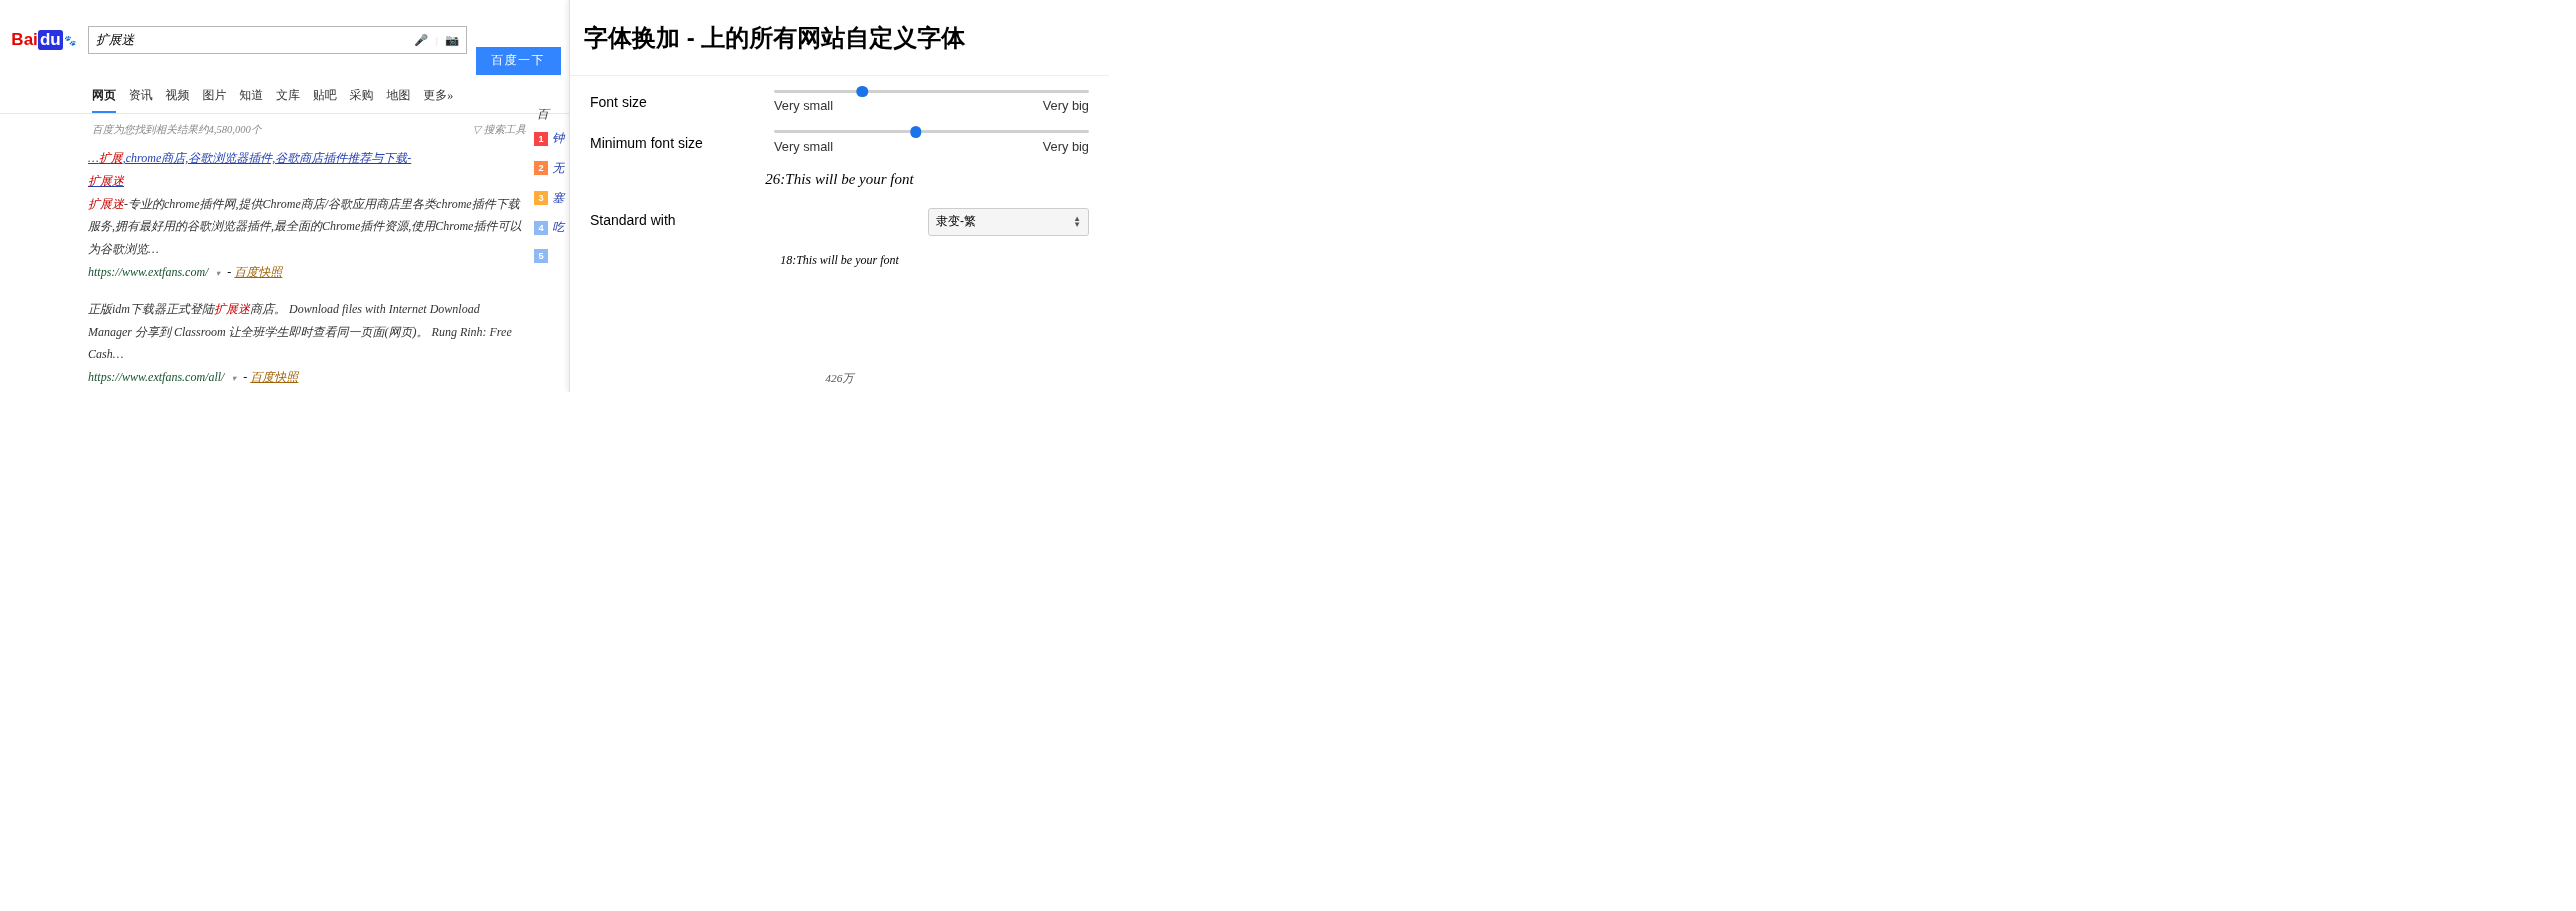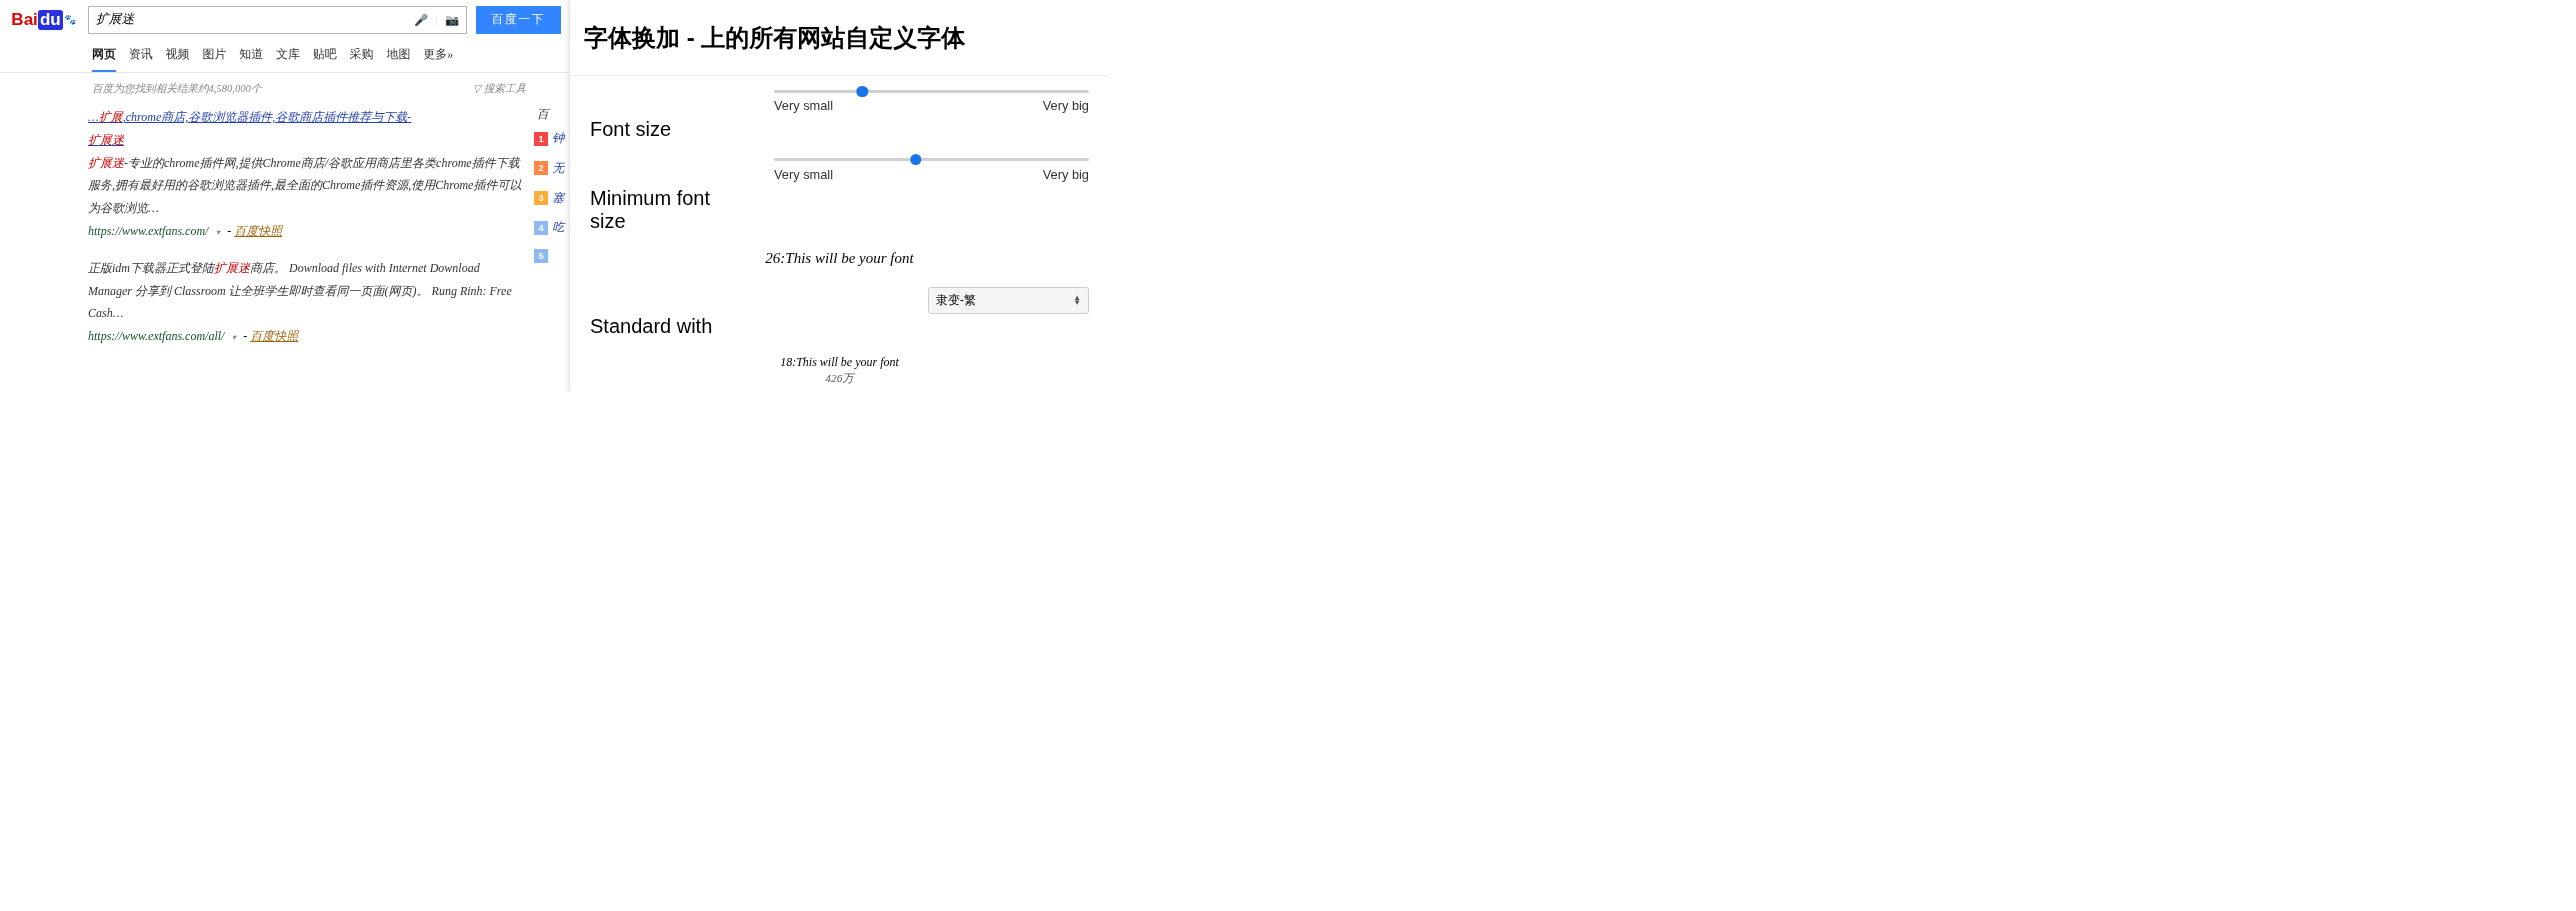--- a/index.html
+++ b/index.html
@@ -11,21 +11,21 @@
 
 
 .header-row { display: flex; align-items: center; padding: 5.7px 8.5px 2.8px 8.5px; gap: 8.5px; }
 .logo { width: 71px; height: 25.5px; display: flex; align-items: center; justify-content: center; font-weight: bold; font-size: 17px; font-family: Arial, sans-serif; }
 .logo-bai { color: #e10602; }
 .logo-du { color: #2932e1; background: #2932e1; color: #fff; padding: 0 2.1px; border-radius: 2.8px; }
 .logo-paw { color: #2932e1; font-size: 10px; margin-left: 1.4px; }
 .search-box { display: flex; align-items: center; border: 0.7px solid #b6b6b6; height: 28px; flex: 1; max-width: 454px; }
 .search-input { flex: 1; border: none; outline: none; font-size: 12.8px; padding: 0 7px; font-family: inherit; font-style: italic; }
 .search-icons { display: flex; align-items: center; gap: 7px; padding: 0 7px; color: #999; }
-.search-btn { background: #3385ff; color: #fff; border: none; height: 28px; padding: 0 15.6px; font-size: 12px; cursor: pointer; font-family: Liberation Mono, monospace; letter-spacing: 1.4px; }
+.search-btn { background: #3385ff; color: #fff; border: none; height: 28px; padding: 0 15.6px; font-size: 12px; cursor: pointer; font-family: Liberation Mono, monospace; letter-spacing: 1.4px; margin-top: 41px; }
 
 .tabs-row { display: flex; gap: 12.8px; padding: 10px 0 0 92px; border-bottom: 0.7px solid #e6e6e6; font-size: 12px; }
 .tab { padding-bottom: 7px; cursor: pointer; color: #333; }
 .tab.active { color: #222; border-bottom: 2.1px solid #3385ff; font-weight: bold; }
 
 .info-row { display: flex; justify-content: space-between; padding: 8.5px 43px 5.7px 92px; color: #888; font-size: 10.6px; font-style: italic; }
 .filter-icon { color: #888; margin-right: 2.8px; }
 
 .results { padding: 4.3px 0 0 88px; width: 525px; }
 .result { margin-bottom: 14px; line-height: 1.9; font-size: 12px; font-style: italic; }
@@ -46,21 +46,21 @@
 .hot-num.n2 { background: #ff8547; }
 .hot-num.n3 { background: #ffac38; }
 .hot-num.n4 { background: #8eb9f5; }
 .hot-num.n5 { background: #8eb9f5; }
 .hot-text { color: #2440b3; white-space: nowrap; }
 
 
 .popup-title { text-align: left; font-size: 24px; padding: 14px 14px 21px 14px; font-family: Arial, "Microsoft YaHei", sans-serif; font-weight: bold; border-bottom: 0.7px solid #eee; margin-top: 8px; }
 .popup-body { padding: 14px 20px; font-family: Arial, "Microsoft YaHei", sans-serif; }
 .control-row { display: flex; align-items: flex-start; margin-bottom: 17px; gap: 28px; }
-.control-label { font-size: 20px; width: 156px; flex-shrink: 0; padding-top: 4.3px; margin-top: 24px; }
+.control-label { font-size: 14px; width: 156px; flex-shrink: 0; padding-top: 4.3px; }
 .control-right { flex: 1; }
 .slider-track { height: 2.8px; background: #d0d0d0; border-radius: 1.4px; position: relative; margin-bottom: 5.7px; }
 .slider-thumb { width: 11.4px; height: 11.4px; background: #1a73e8; border-radius: 50%; position: absolute; top: -4.3px; transform: translateX(-50%); }
 .slider-labels { display: flex; justify-content: space-between; font-size: 12.8px; color: #333; }
 .preview-text { text-align: center; font-family: "Segoe Script", cursive; font-style: italic; font-size: 15px; margin: 2.8px 0 20px 0; }
 .select-box { border: 0.7px solid #ccc; border-radius: 2.8px; padding: 4.3px 7px; font-size: 12px; display: flex; justify-content: space-between; align-items: center; cursor: pointer; width: 161px; margin-left: auto; background: #f5f5f5; }
 .select-arrows { font-size: 7.8px; line-height: 0.7; color: #555; display: flex; flex-direction: column; }
 </style>
 </head>
 <body>

